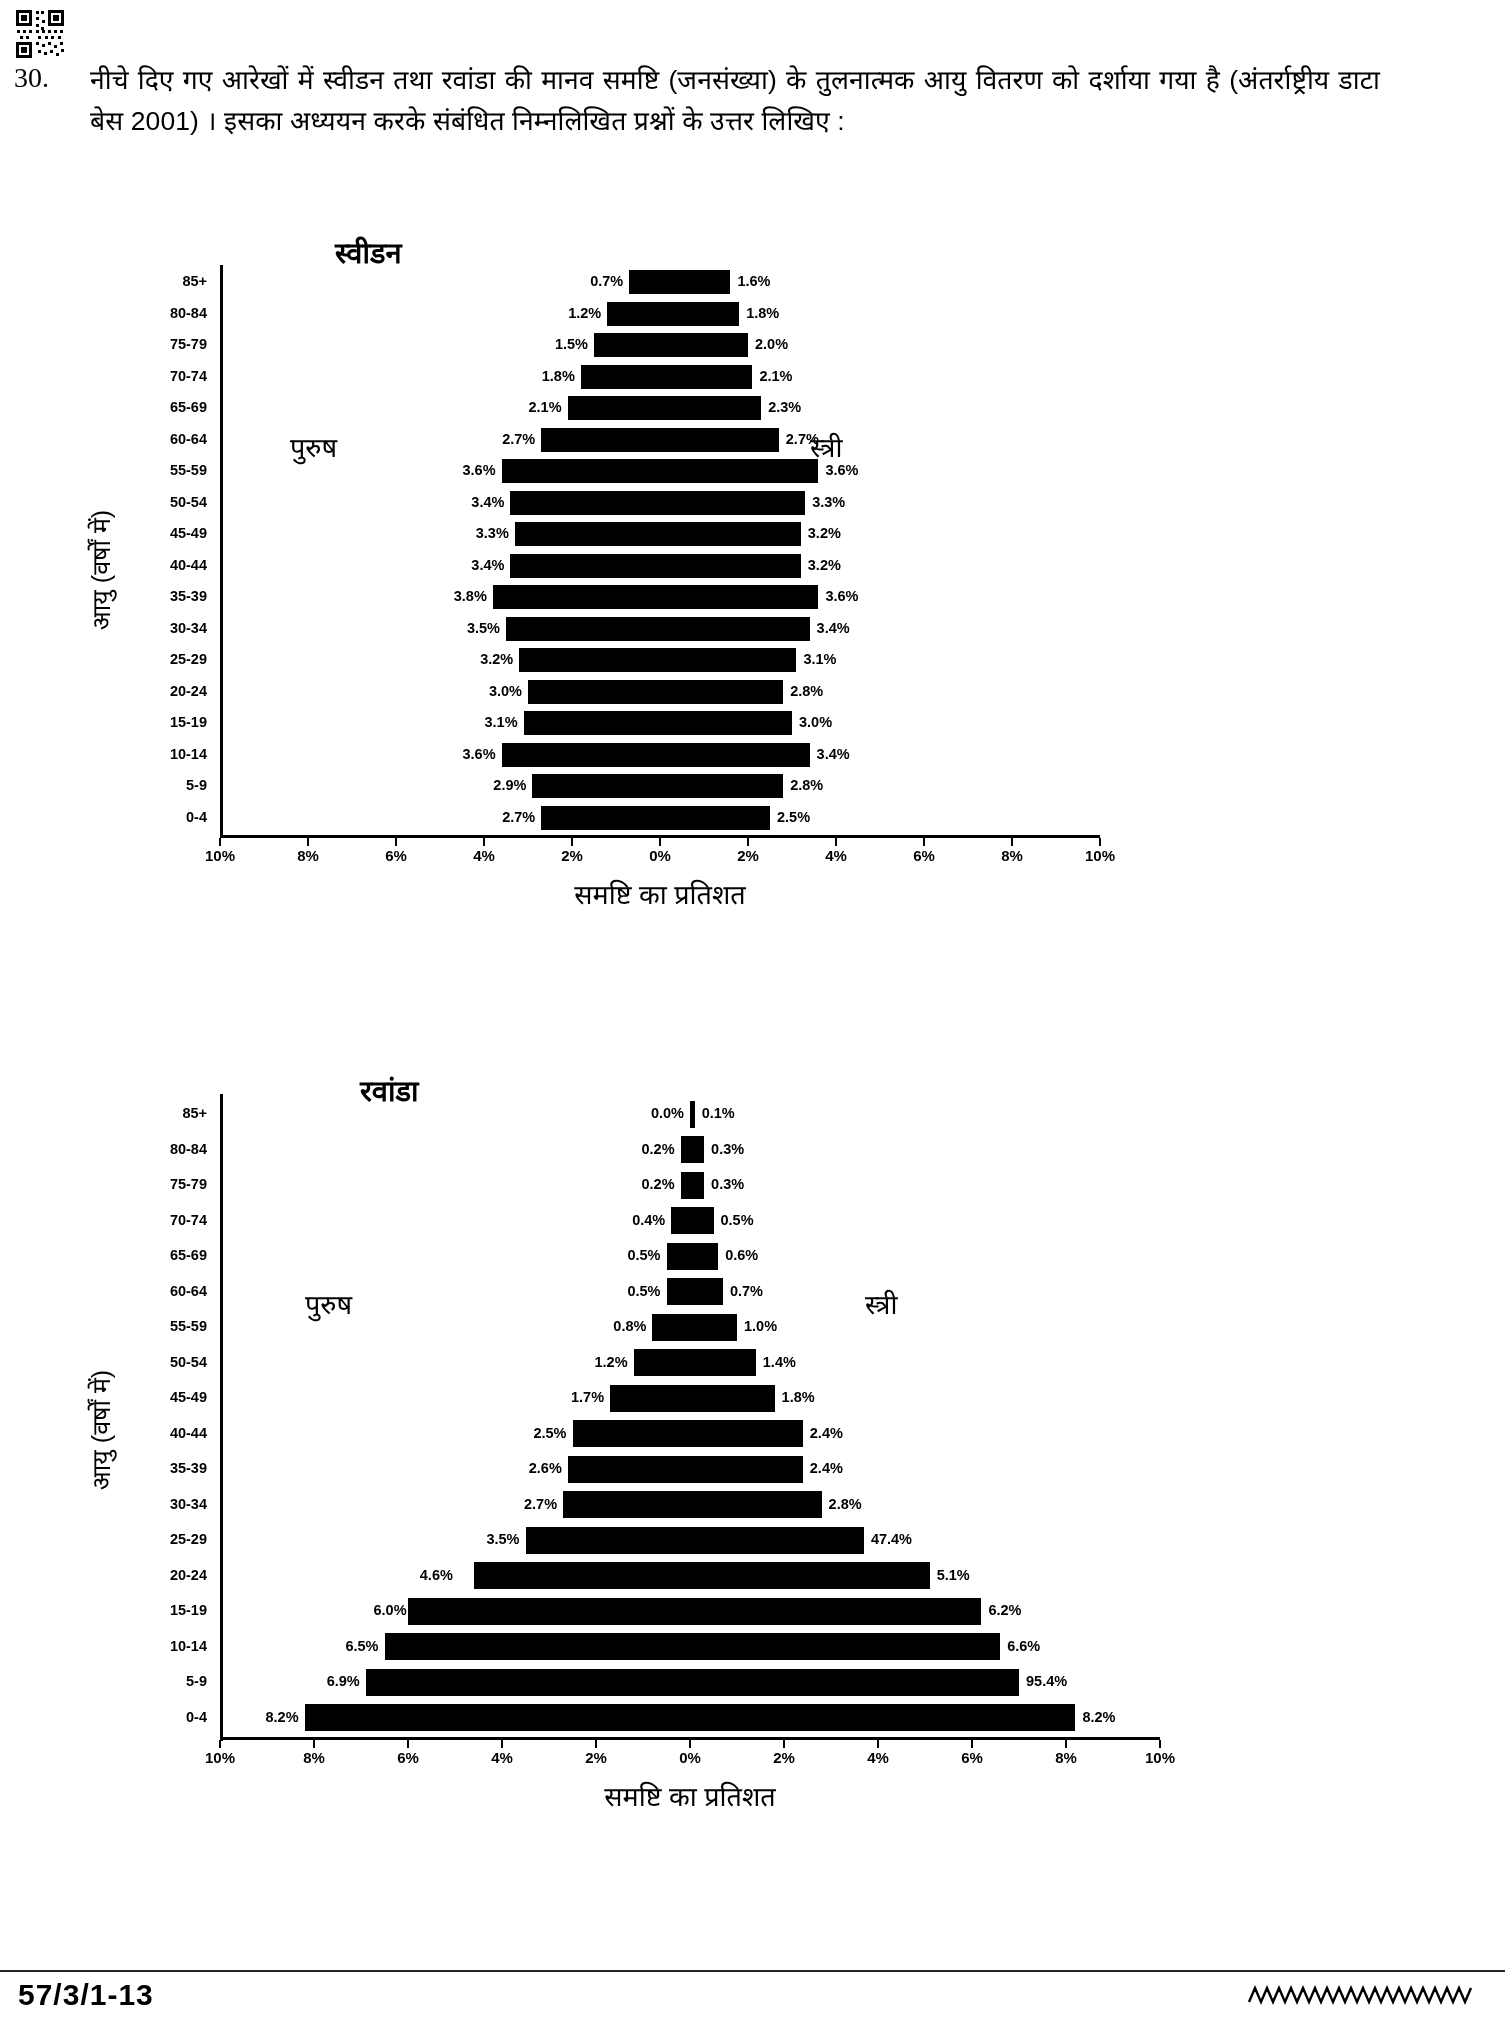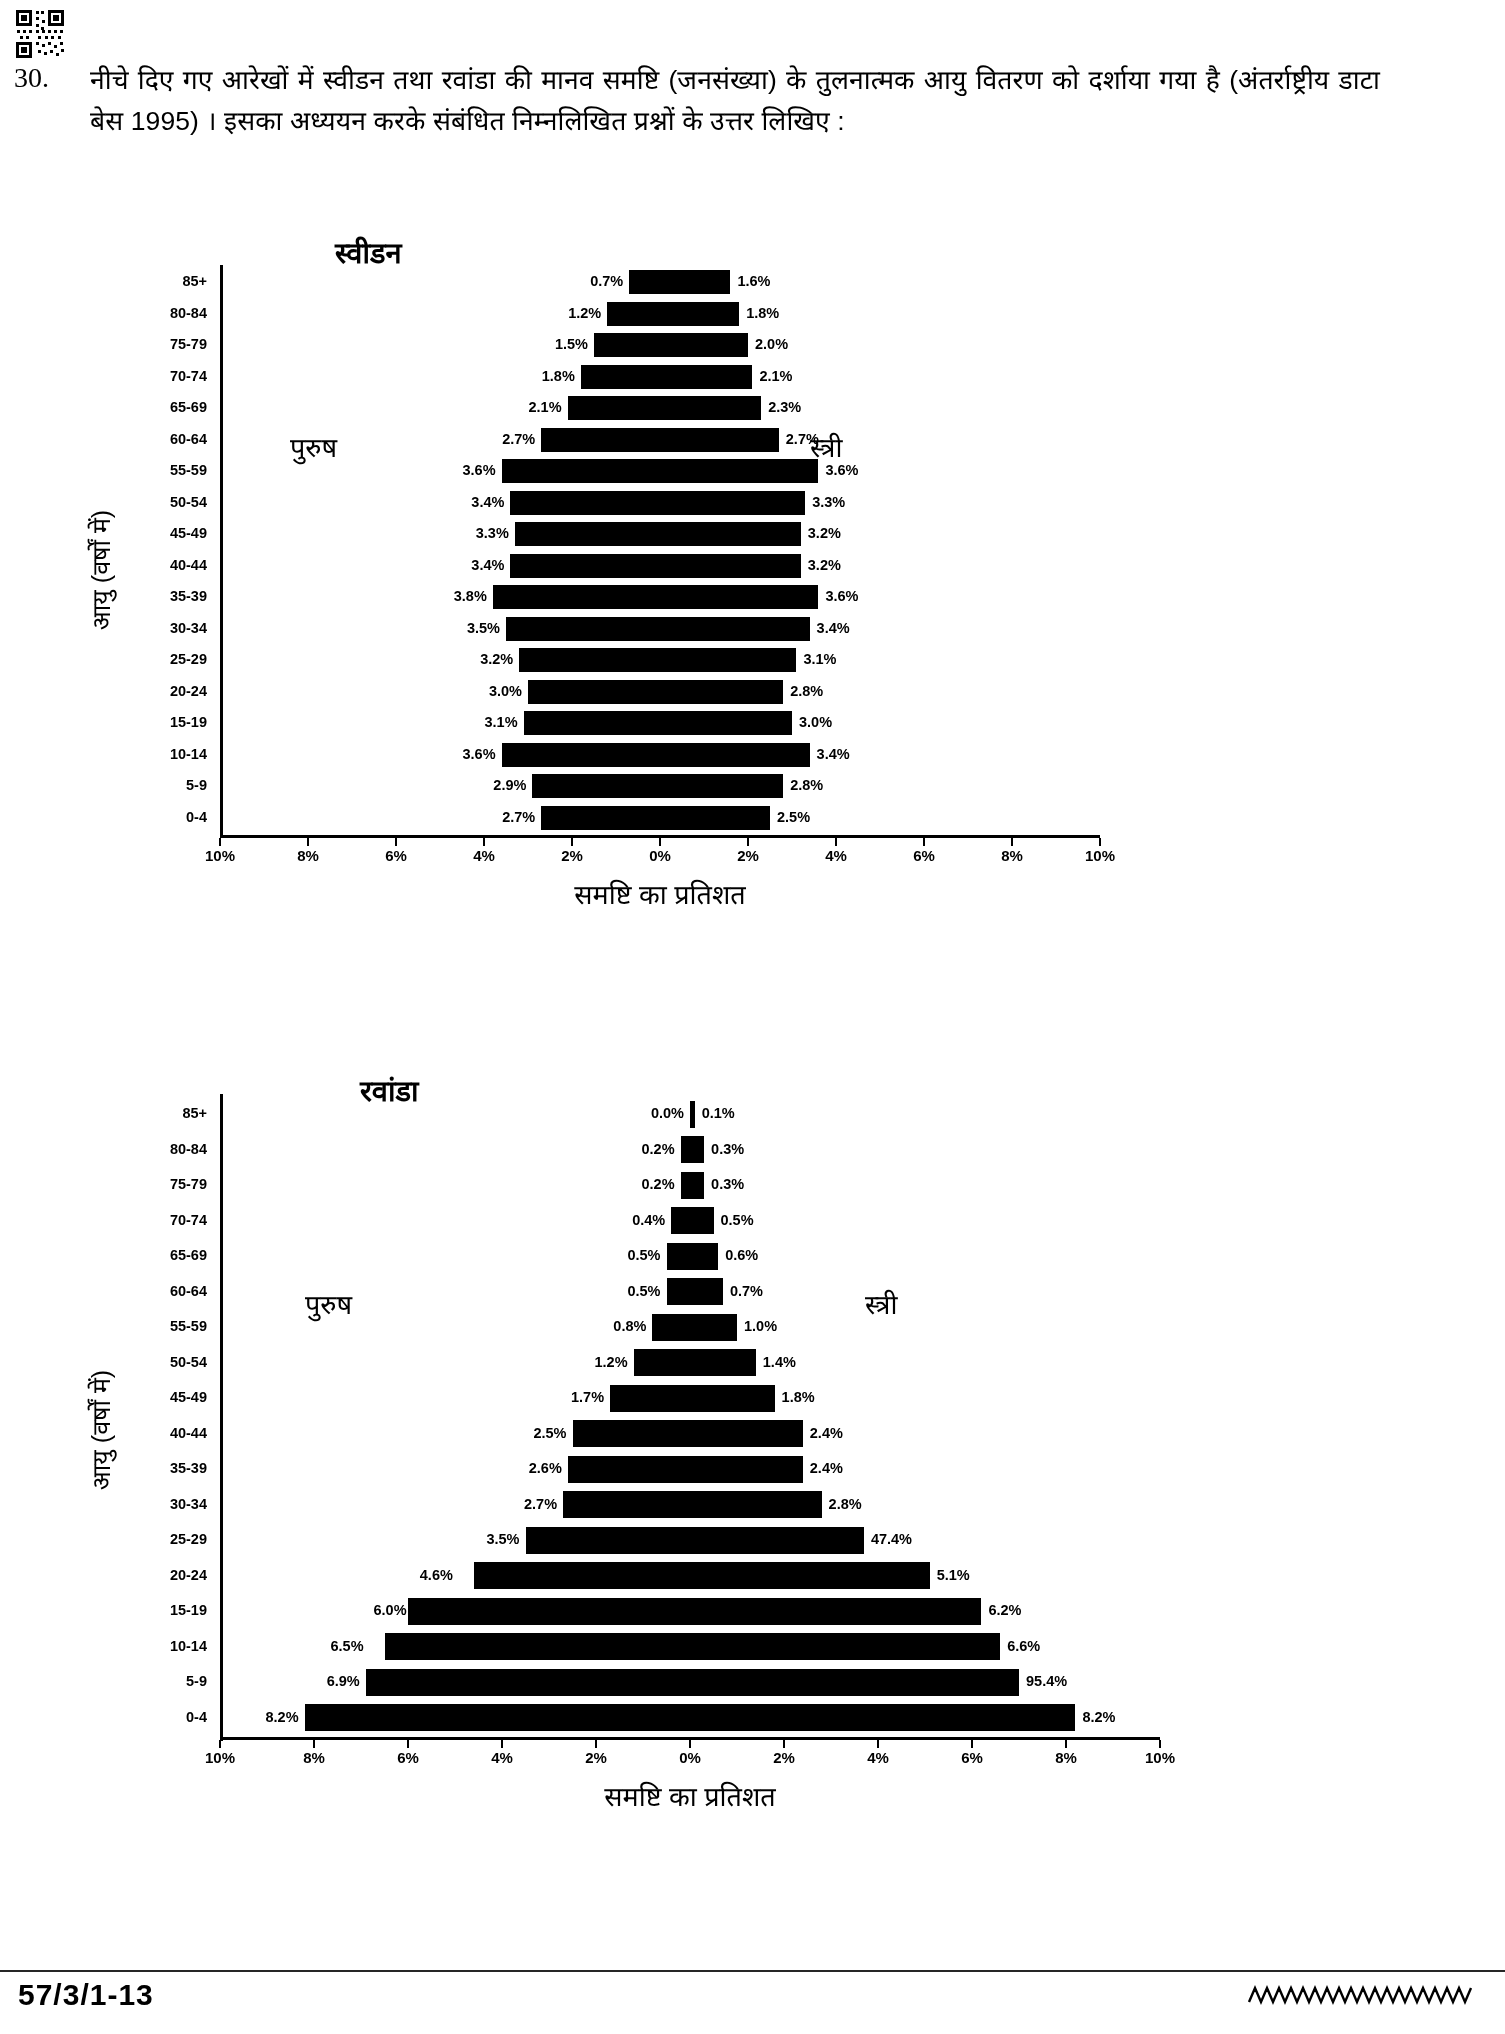--- a/index.html
+++ b/index.html
@@ -131,21 +131,21 @@
         <rect x="30" y="44" width="3" height="3"></rect>
         <rect x="36" y="42" width="3" height="3"></rect>
       <rect x="42" y="45" width="3" height="3"></rect>
         <rect x="47" y="41" width="3" height="3"></rect>
     </g>
   </svg>
 </div>
 
 <div class="q-wrap">
   <div class="q-num">30.</div>
-  <div class="q-text">नीचे दिए गए आरेखों में स्वीडन तथा रवांडा की मानव समष्टि (जनसंख्या) के तुलनात्मक आयु वितरण को दर्शाया गया है (अंतर्राष्ट्रीय डाटा बेस 1995) । इसका अध्ययन करके संबंधित निम्नलिखित प्रश्नों के उत्तर लिखिए :</div>
+  <div class="q-text">नीचे दिए गए आरेखों में स्वीडन तथा रवांडा की मानव समष्टि (जनसंख्या) के तुलनात्मक आयु वितरण को दर्शाया गया है (अंतर्राष्ट्रीय डाटा बेस 2001) । इसका अध्ययन करके संबंधित निम्नलिखित प्रश्नों के उत्तर लिखिए :</div>
 </div>
 
 <div class="chart-block" id="chart-sweden">
   <div class="ylabel">आयु (वर्षों में)</div>
   <div class="plot" id="plot-sweden">
       <div class="agelabels">
         <div class="agelabel" style="top: 23px;">85+</div>
         <div class="agelabel" style="top: 54.5px;">80-84</div>
         <div class="agelabel" style="top: 86px;">75-79</div>
         <div class="agelabel" style="top: 117.5px;">70-74</div>
@@ -367,21 +367,21 @@
       <div class="vlabel" style="top: 451px; left: 735.9px;">47.4%</div>
       <div class="bar" style="left: 338.8px; top: 482px; width: 216.2px; height: 27px;"></div>
       <div class="vlabel" style="top: 486.5px; left: 284.8px; width: 48px; ">4.6%</div>
       <div class="bar" style="left: 555px; top: 482px; width: 239.7px; height: 27px;"></div>
       <div class="vlabel" style="top: 486.5px; left: 801.7px;">5.1%</div>
       <div class="bar" style="left: 273px; top: 517.5px; width: 282px; height: 27px;"></div>
       <div class="vlabel" style="top: 522px; left: 231px; width: 48px; text-align: center;">6.0%</div>
       <div class="bar" style="left: 555px; top: 517.5px; width: 291.4px; height: 27px;"></div>
       <div class="vlabel" style="top: 522px; left: 853.4px;">6.2%</div>
       <div class="bar" style="left: 249.5px; top: 553px; width: 305.5px; height: 27px;"></div>
-      <div class="vlabel" style="top: 557.5px; left: 195.5px; width: 48px; text-align: left;">6.5%</div>
+      <div class="vlabel" style="top: 557.5px; left: 195.5px; width: 48px; text-align: right;">6.5%</div>
       <div class="bar" style="left: 555px; top: 553px; width: 310.2px; height: 27px;"></div>
       <div class="vlabel" style="top: 557.5px; left: 872.2px;">6.6%</div>
       <div class="bar" style="left: 230.7px; top: 588.5px; width: 324.3px; height: 27px;"></div>
       <div class="vlabel" style="top: 593px; left: 176.7px; width: 48px; text-align: right;">6.9%</div>
       <div class="bar" style="left: 555px; top: 588.5px; width: 329px; height: 27px;"></div>
       <div class="vlabel" style="top: 593px; left: 891px;">95.4%</div>
       <div class="bar" style="left: 169.6px; top: 624px; width: 385.4px; height: 27px;"></div>
       <div class="vlabel" style="top: 628.5px; left: 115.6px; width: 48px; text-align: right;">8.2%</div>
       <div class="bar" style="left: 555px; top: 624px; width: 385.4px; height: 27px;"></div>
       <div class="vlabel" style="top: 628.5px; left: 947.4px;">8.2%</div>

